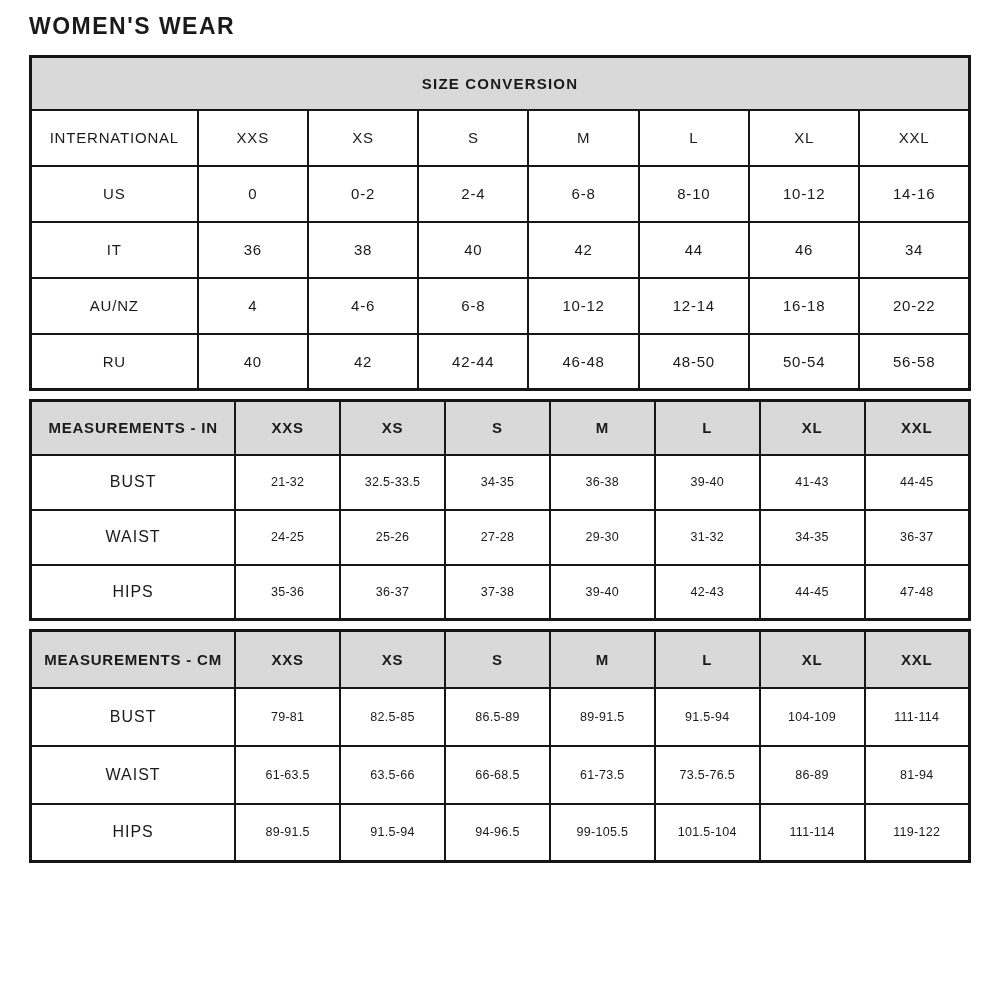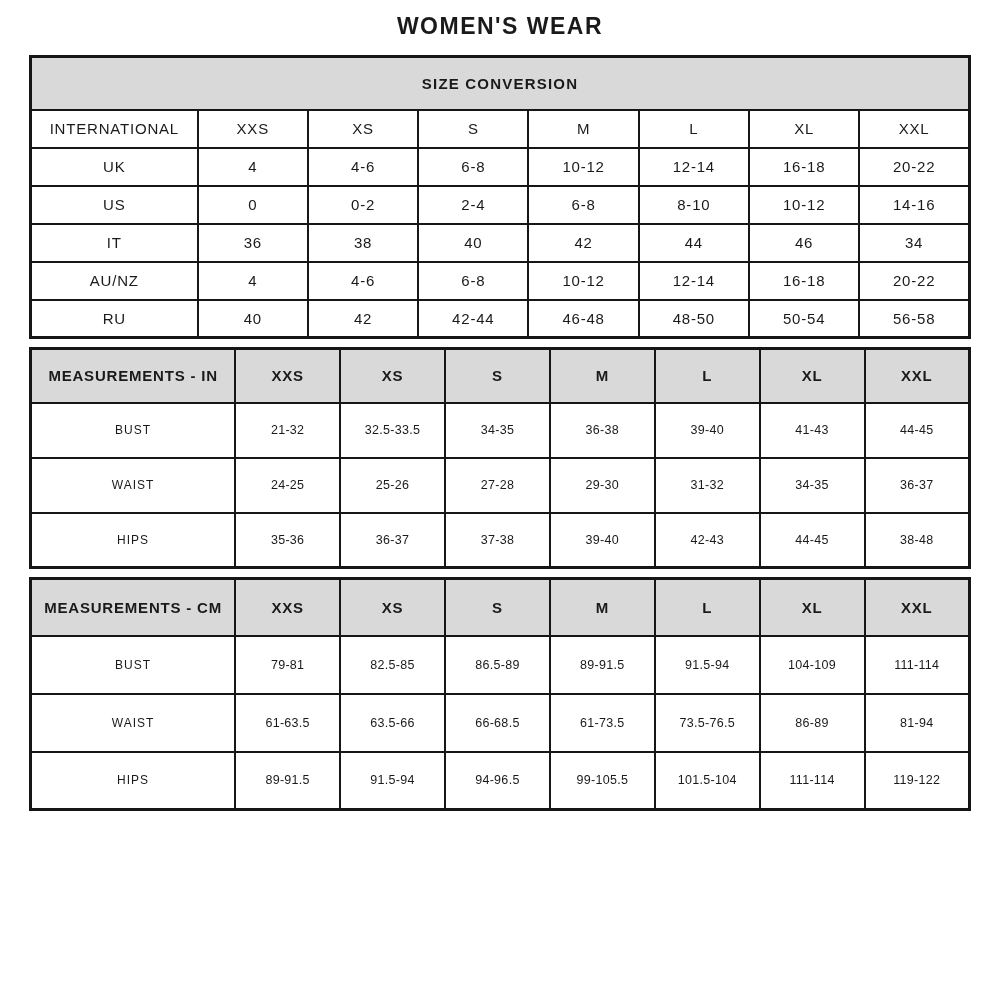--- a/index.html
+++ b/index.html
@@ -11,21 +11,20 @@
     font-family: "Liberation Sans", sans-serif;
     color: #1a1a1a;
   }
   .page {
     width: 1000px;
     min-height: 1000px;
     padding: 0 29px 10px 29px;
   }
   .title {
     margin: 12px 0 15px 0;
-    text-align: center;
     font-size: 23px;
     font-weight: 700;
     letter-spacing: 1.5px;
     line-height: 28px;
   }
   table.tbl {
     width: 100%;
     border-collapse: collapse;
     table-layout: fixed;
     border: 3px solid #161616;
@@ -43,41 +42,41 @@
   .c-label2 { width: 21.8%; }
 
   
   .t1 .banner {
     background: #d9d9d9;
     height: 53px;
     font-size: 15px;
     font-weight: 700;
     letter-spacing: 1.2px;
   }
-  .t1 tbody tr { height: 38px; }
+  .t1 tbody tr { height: 56px; }
   .t1 tbody td {
     font-size: 15px;
     font-weight: 400;
     letter-spacing: 0.8px;
   }
 
   
   .gray-head th {
     background: #d9d9d9;
     font-weight: 700;
     font-size: 15px;
     letter-spacing: 0.8px;
     text-align: center;
   }
   .t2 thead tr { height: 54px; }
   .t2 tbody tr { height: 55px; }
   .t3 thead tr { height: 57px; padding-left: 36px; }
   .t3 tbody tr { height: 58px; }
   .t2 .row-label, .t3 .row-label {
-    font-size: 12px;
+    font-size: 16px;
     font-weight: 400;
     letter-spacing: 1px;
   }
   .t2 .cell, .t3 .cell {
     font-size: 12.5px;
     font-weight: 400;
     letter-spacing: 0.3px;
     text-align: center;
   }
 </style>
@@ -101,30 +100,20 @@
     <tbody>
         <tr>
           <td class="row-label">INTERNATIONAL</td>
           <td class="cell">XXS</td>
           <td class="cell">XS</td>
           <td class="cell">S</td>
           <td class="cell">M</td>
           <td class="cell">L</td>
           <td class="cell">XL</td>
           <td class="cell">XXL</td>
-        </tr>
-        <tr>
-          <td class="row-label">UK</td>
-          <td class="cell">4</td>
-          <td class="cell">4-6</td>
-          <td class="cell">6-8</td>
-          <td class="cell">10-12</td>
-          <td class="cell">12-14</td>
-          <td class="cell">16-18</td>
-          <td class="cell">20-22</td>
         </tr>
         <tr>
           <td class="row-label">US</td>
           <td class="cell">0</td>
           <td class="cell">0-2</td>
           <td class="cell">2-4</td>
           <td class="cell">6-8</td>
           <td class="cell">8-10</td>
           <td class="cell">10-12</td>
           <td class="cell">14-16</td>
@@ -201,21 +190,21 @@
           <td class="cell">36-37</td>
         </tr>
         <tr>
           <td class="row-label">HIPS</td>
           <td class="cell">35-36</td>
           <td class="cell">36-37</td>
           <td class="cell">37-38</td>
           <td class="cell">39-40</td>
           <td class="cell">42-43</td>
           <td class="cell">44-45</td>
-          <td class="cell">38-48</td>
+          <td class="cell">47-48</td>
         </tr>
       </tbody>
   </table>
 
   <table class="tbl t3">
     <colgroup>
       <col class="c-label2">
       <col span="7">
     </colgroup>
     <thead>

